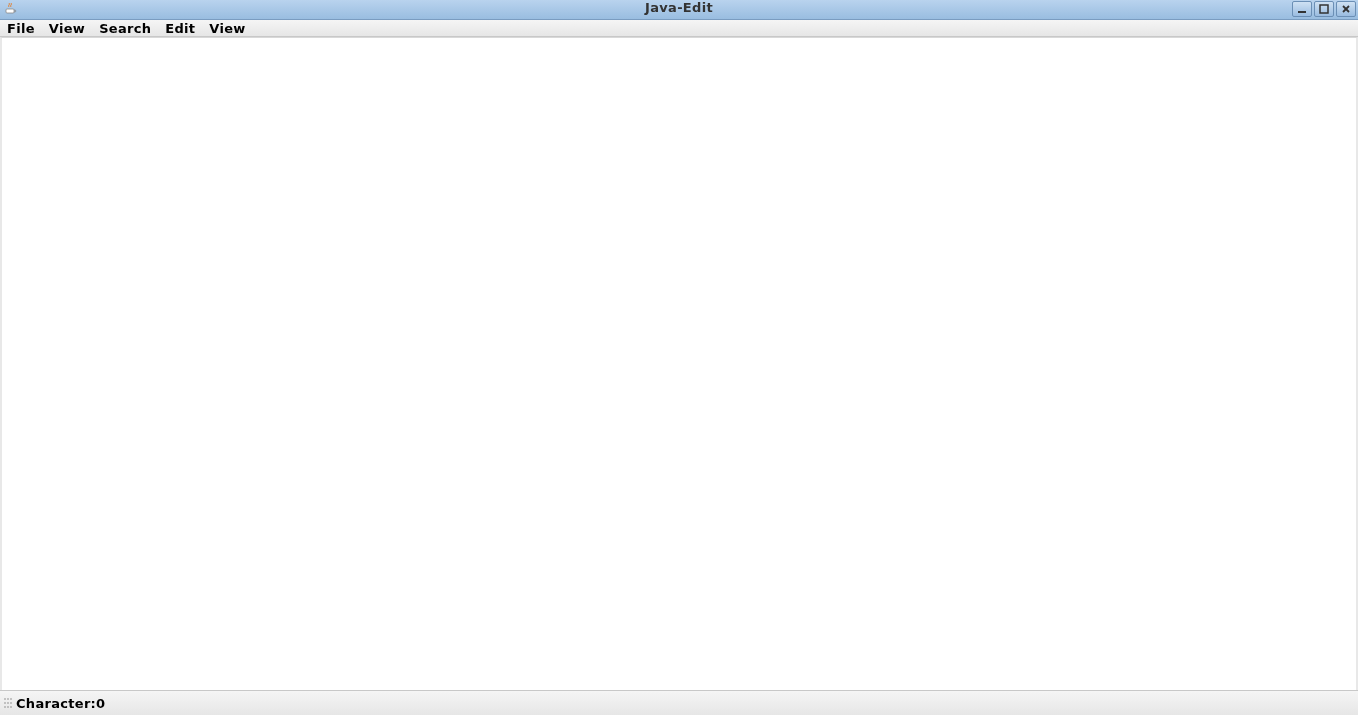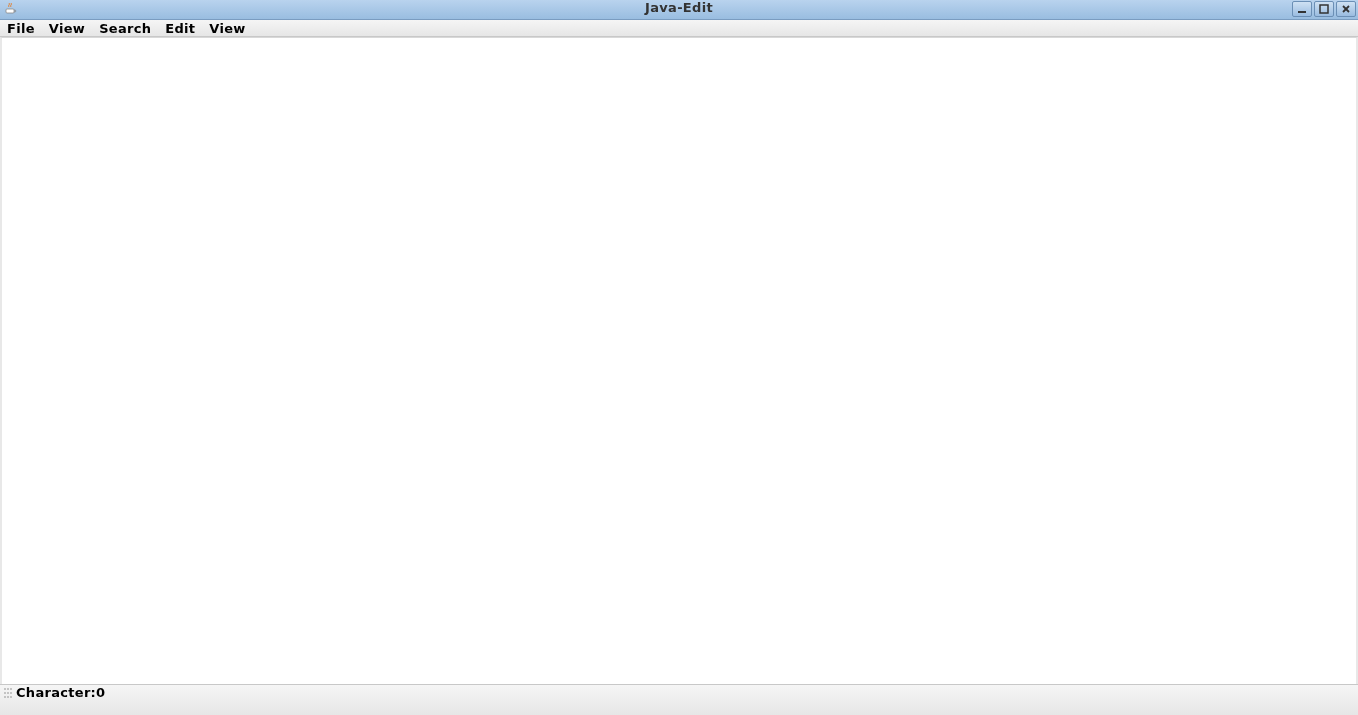--- a/index.html
+++ b/index.html
@@ -98,24 +98,25 @@
       height: 100%;
       border: none;
       outline: none;
       resize: none;
       font-family: monospace;
       font-size: 13px;
       padding: 4px 2px;
       background: #ffffff;
     }
     .statusbar {
-      height: 31px;
+      height: 25px;
       background: linear-gradient(to bottom, #f5f5f5 0%, #e6e6e6 100%);
       border-top: 1px solid #c8c8c8;
       display: flex;
+      align-items: center;
     }
     .status-grip {
       width: 12px;
       height: 16px;
       margin-left: 2px;
       margin-right: 2px;
       display: flex;
       align-items: center;
       justify-content: center;
     }

